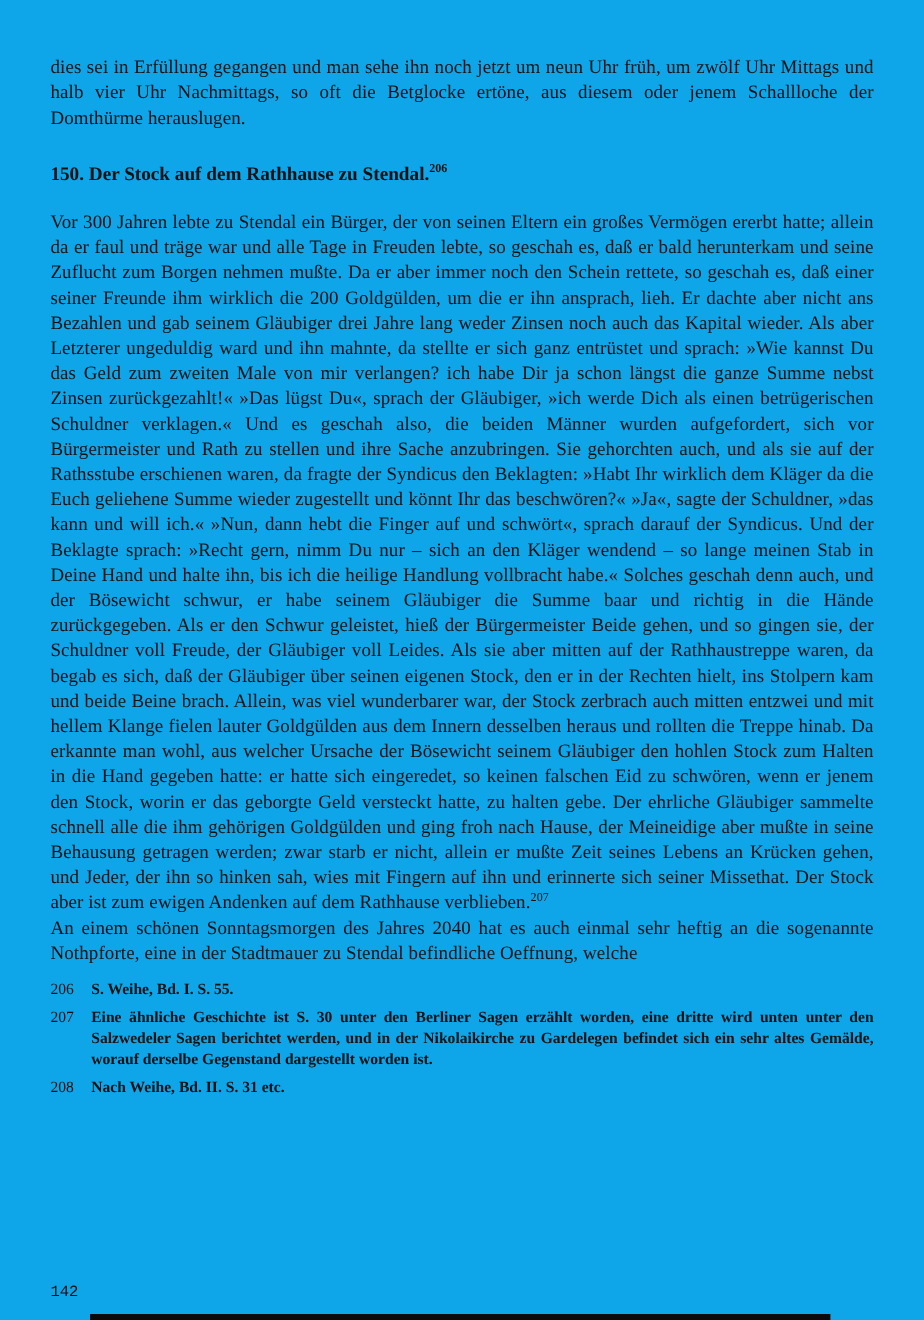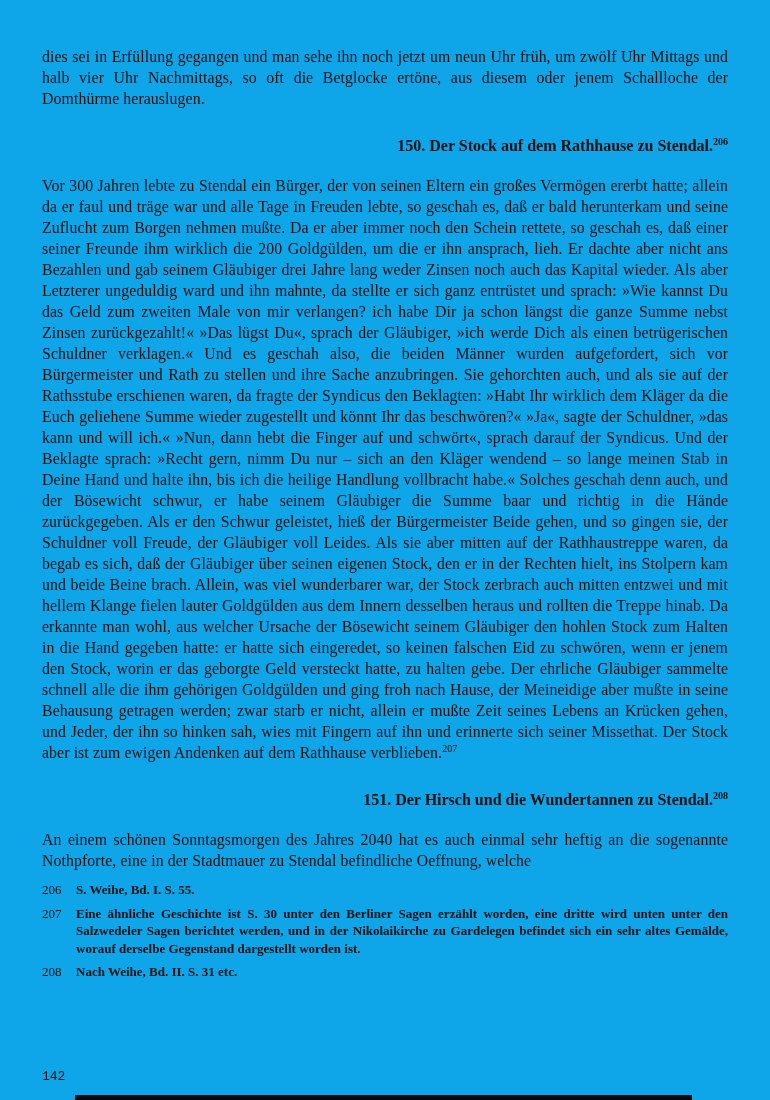--- a/index.html
+++ b/index.html
@@ -29,21 +29,21 @@
     font-size: 15.8px;
     line-height: 21px;
     text-align: justify;
     letter-spacing: 0.1px;
   }
   .story-heading {
     margin: 27px 0 19px 0;
     font-size: 16px;
     line-height: 20px;
     font-weight: bold;
-    text-align: right;
+    text-align: left;
   }
   .fnref {
     font-size: 10px;
     line-height: 0;
     vertical-align: super;
     font-weight: bold;
   }
   .body-para .fnref {
     font-weight: normal;
   }
@@ -88,21 +88,20 @@
 
 <div class="page">
   <main class="text-block">
 
     <p class="body-para">dies sei in Erfüllung gegangen und man sehe ihn noch jetzt um neun Uhr früh, um zwölf Uhr Mittags und halb vier Uhr Nachmittags, so oft die Betglocke ertöne, aus diesem oder jenem Schallloche der Domthürme herauslugen.</p>
 
     <h2 class="story-heading"><span>150. Der Stock auf dem Rathhause zu Stendal.</span><sup class="fnref">206</sup></h2>
 
     <p class="body-para"><span>Vor 300 Jahren lebte zu Stendal ein Bürger, der von seinen Eltern ein großes Vermögen ererbt hatte; allein da er faul und träge war und alle Tage in Freuden lebte, so geschah es, daß er bald herunterkam und seine Zuflucht zum Borgen nehmen mußte. Da er aber immer noch den Schein rettete, so geschah es, daß einer seiner Freunde ihm wirklich die 200 Goldgülden, um die er ihn ansprach, lieh. Er dachte aber nicht ans Bezahlen und gab seinem Gläubiger drei Jahre lang weder Zinsen noch auch das Kapital wieder. Als aber Letzterer ungeduldig ward und ihn mahnte, da stellte er sich ganz entrüstet und sprach: »Wie kannst Du das Geld zum zweiten Male von mir verlangen? ich habe Dir ja schon längst die ganze Summe nebst Zinsen zurückgezahlt!« »Das lügst Du«, sprach der Gläubiger, »ich werde Dich als einen betrügerischen Schuldner verklagen.« Und es geschah also, die beiden Männer wurden aufgefordert, sich vor Bürgermeister und Rath zu stellen und ihre Sache anzubringen. Sie gehorchten auch, und als sie auf der Rathsstube erschienen waren, da fragte der Syndicus den Beklagten: »Habt Ihr wirklich dem Kläger da die Euch geliehene Summe wieder zugestellt und könnt Ihr das beschwören?« »Ja«, sagte der Schuldner, »das kann und will ich.« »Nun, dann hebt die Finger auf und schwört«, sprach darauf der Syndicus. Und der Beklagte sprach: »Recht gern, nimm Du nur – sich an den Kläger wendend – so lange meinen Stab in Deine Hand und halte ihn, bis ich die heilige Handlung vollbracht habe.« Solches geschah denn auch, und der Bösewicht schwur, er habe seinem Gläubiger die Summe baar und richtig in die Hände zurückgegeben. Als er den Schwur geleistet, hieß der Bürgermeister Beide gehen, und so gingen sie, der Schuldner voll Freude, der Gläubiger voll Leides. Als sie aber mitten auf der Rathhaustreppe waren, da begab es sich, daß der Gläubiger über seinen eigenen Stock, den er in der Rechten hielt, ins Stolpern kam und beide Beine brach. Allein, was viel wunderbarer war, der Stock zerbrach auch mitten entzwei und mit hellem Klange fielen lauter Goldgülden aus dem Innern desselben heraus und rollten die Treppe hinab. Da erkannte man wohl, aus welcher Ursache der Bösewicht seinem Gläubiger den hohlen Stock zum Halten in die Hand gegeben hatte: er hatte sich eingeredet, so keinen falschen Eid zu schwören, wenn er jenem den Stock, worin er das geborgte Geld versteckt hatte, zu halten gebe. Der ehrliche Gläubiger sammelte schnell alle die ihm gehörigen Goldgülden und ging froh nach Hause, der Meineidige aber mußte in seine Behausung getragen werden; zwar starb er nicht, allein er mußte Zeit seines Lebens an Krücken gehen, und Jeder, der ihn so hinken sah, wies mit Fingern auf ihn und erinnerte sich seiner Missethat. Der Stock aber ist zum ewigen Andenken auf dem Rathhause verblieben.</span><sup class="fnref">207</sup></p>
 
-    <h2 class="story-heading"><span>151. Der Hirsch und die Wundertannen zu Stendal.</span><sup class="fnref">208</sup></h2>
 
     <p class="body-para">An einem schönen Sonntagsmorgen des Jahres 2040 hat es auch einmal sehr heftig an die sogenannte Nothpforte, eine in der Stadtmauer zu Stendal befindliche Oeffnung, welche</p>
 
     <section class="footnotes">
       <div class="footnote">
         <span class="fn-num">206</span>
         <span class="fn-text">S. Weihe, Bd. I. S. 55.</span>
       </div>
       <div class="footnote">
         <span class="fn-num">207</span>

